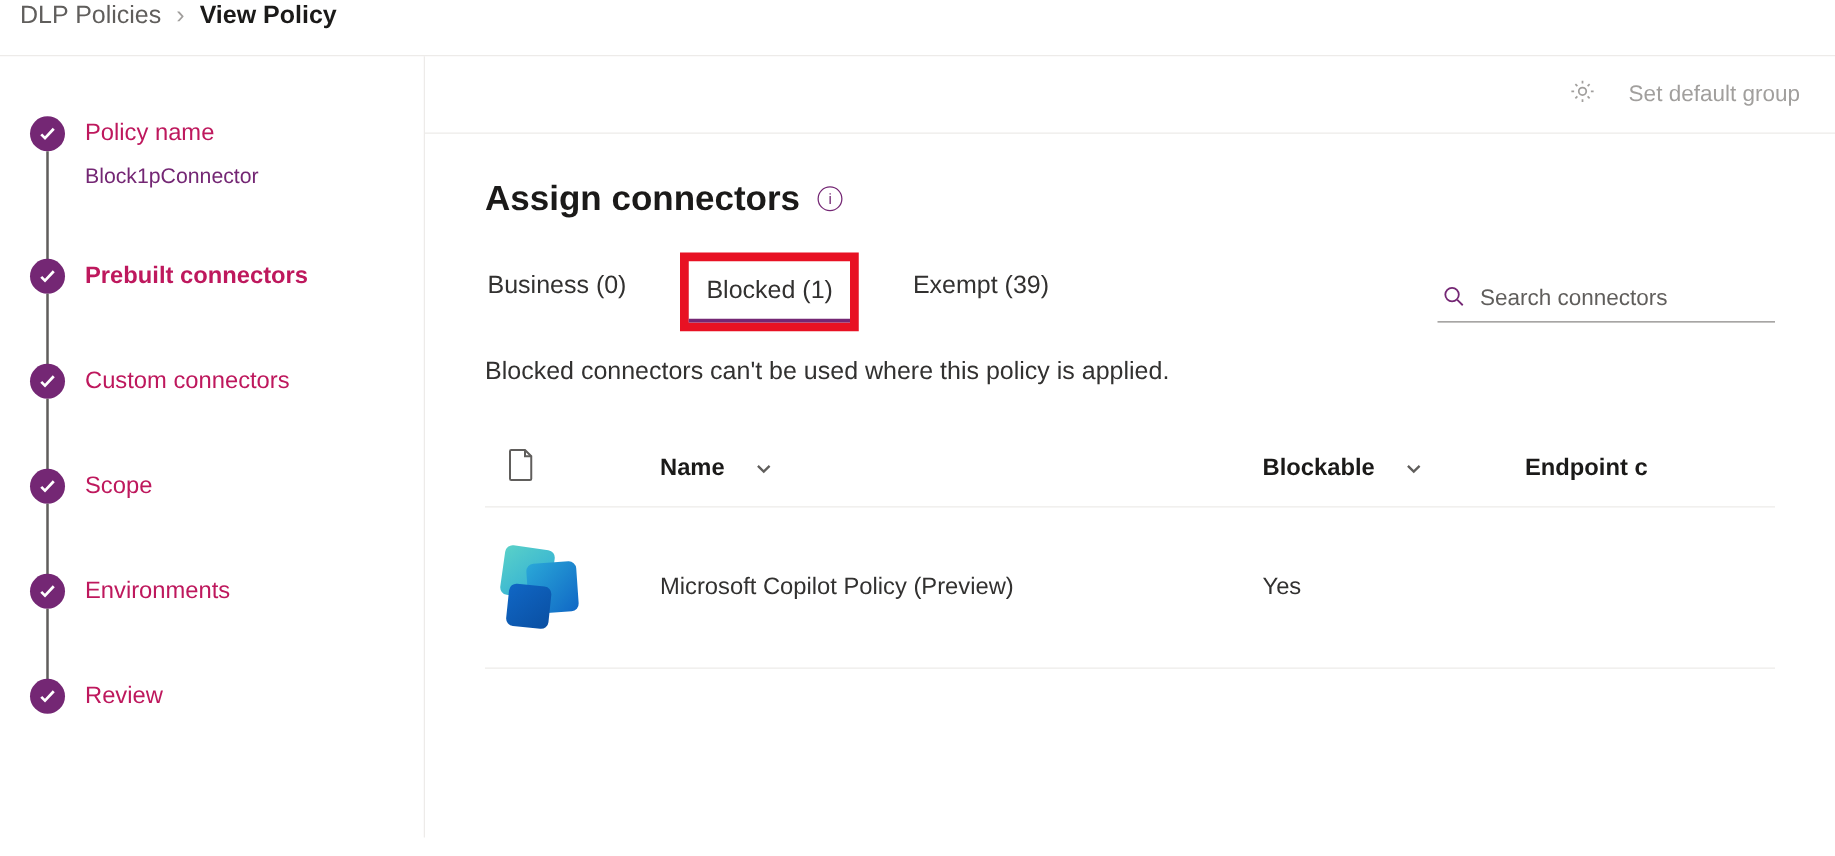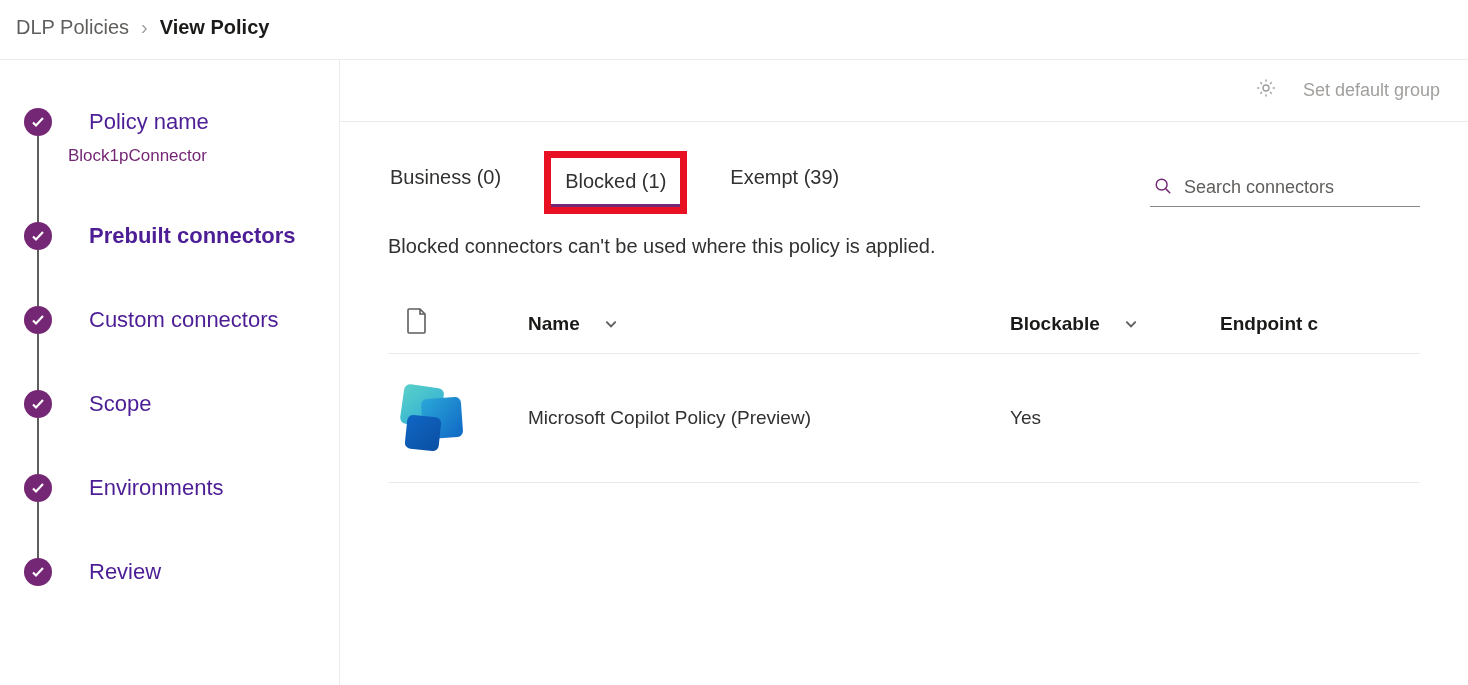--- a/index.html
+++ b/index.html
@@ -8,21 +8,21 @@
       font-size: 14px;
       color: #323130;
       background: #fff;
       width: 1468px;
       height: 685px;
       overflow: hidden;
     }
 
     
     .breadcrumb {
-      padding: 16px 16px 20px;
+      padding: 1px 16px 20px;
       border-bottom: 1px solid #edebe9;
       font-size: 20px;
       display: flex;
       align-items: center;
       gap: 12px;
     }
     .breadcrumb .root { color: #605e5c; font-weight: 400; }
     .breadcrumb .sep { color: #a19f9d; }
     .breadcrumb .current { color: #1b1a19; font-weight: 600; }
 
@@ -62,21 +62,21 @@
     }
     .step-connector {
       position: absolute;
       left: 13px;
       top: 28px;
       bottom: -4px;
       width: 2px;
       background: #605e5c;
     }
     .step:last-child .step-connector { display: none; }
-    .step-label { font-size: 22px; color: #4c1d95; line-height: 28px; margin-left: 21px; }
+    .step-label { font-size: 19px; color: #be185d; line-height: 28px; }
     .step.active .step-label { font-weight: 600; }
     .step-sub { font-size: 17px; color: #742774; margin-top: 10px; }
 
     .check-svg { width: 14px; height: 14px; }
 
     
     .toolbar {
       display: flex;
       justify-content: flex-end;
       padding: 18px 28px;
@@ -253,20 +253,26 @@
           <svg class="gear-svg" viewBox="0 0 20 20" fill="none" stroke="#a19f9d" stroke-width="1.4">
             <circle cx="10" cy="10" r="3"></circle>
             <path d="M10 1.5v2.2M10 16.3v2.2M3.3 10H1.1M18.9 10h-2.2M4.3 4.3l1.6 1.6M14.1 14.1l1.6 1.6M15.7 4.3l-1.6 1.6M5.9 14.1l-1.6 1.6"></path>
           </svg>
         </span>
         <span>Set default group</span>
       </button>
     </div>
 
     <div class="content">
+      <div class="content-title-row">
+        <h1 class="content-title">Assign connectors</h1>
+        <span class="info-icon">
+          <span>i</span>
+        </span>
+      </div>
 
       <div class="tabs-row">
         <div class="tabs">
 
         <div class="tab"><span>Business (0)</span></div>
             <div class="tab selected highlighted-box"><span>Blocked (1)</span></div>
             <div class="tab"><span>Exempt (39)</span></div>
           </div>
         <div class="search-wrap">
           <span>

